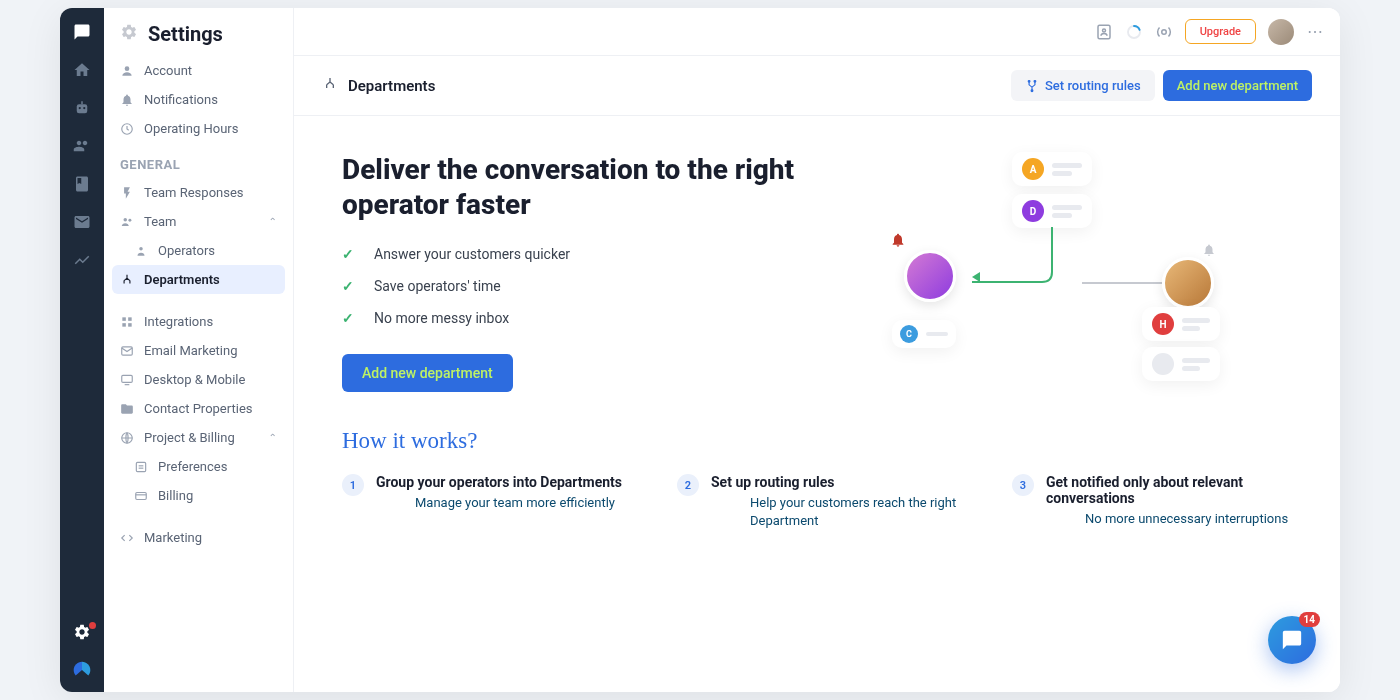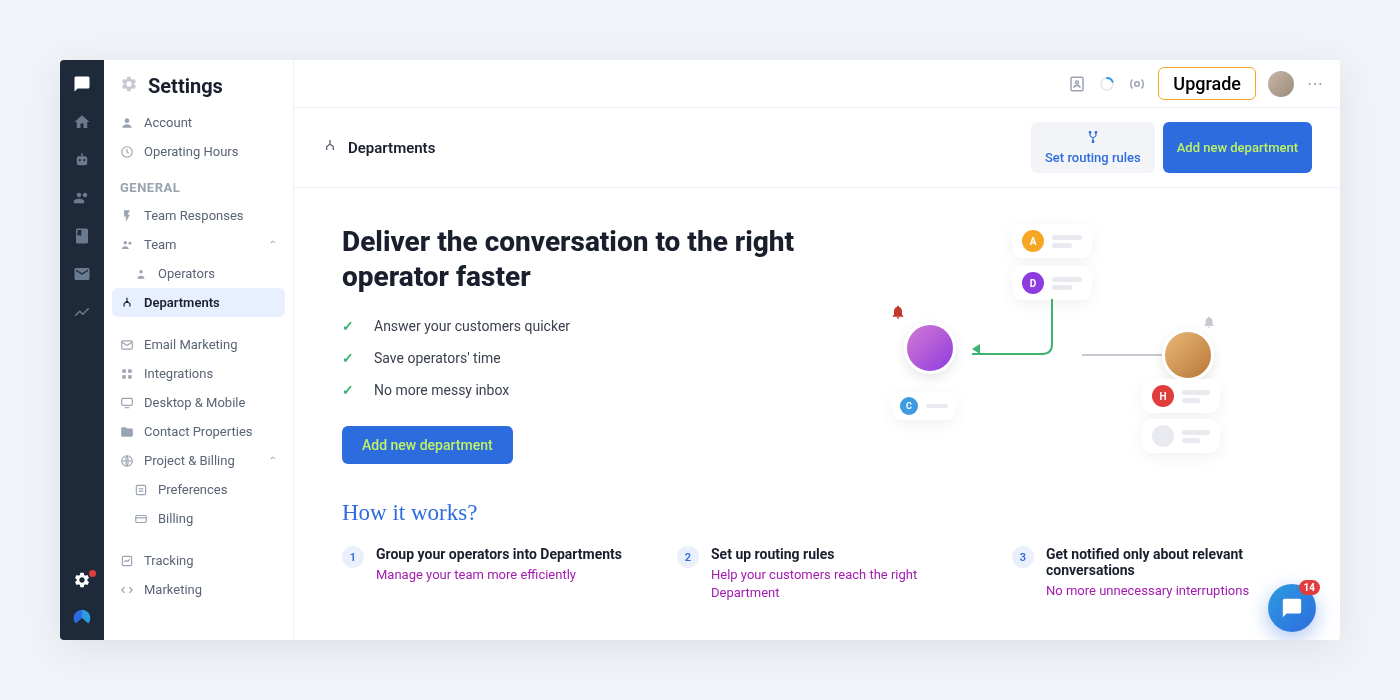--- a/index.html
+++ b/index.html
@@ -1,45 +1,45 @@
 <!DOCTYPE html>
 <html><head>
 <meta charset="utf-8">
 <style>
 * { margin:0; padding:0; box-sizing:border-box; font-family:-apple-system,BlinkMacSystemFont,"Segoe UI",Roboto,sans-serif; }
 body { background:#f0f3f7; width:1400px; height:700px; overflow:hidden; display:flex; align-items:center; justify-content:center; }
-.app-frame { width:1280px; height:580px; background:#fff; border-radius:4px; box-shadow:0 8px 40px rgba(0,0,0,0.08); display:flex; overflow:hidden; position:relative; }
+.app-frame { width:1280px; height:684px; background:#fff; border-radius:12px; box-shadow:0 8px 40px rgba(0,0,0,0.08); display:flex; overflow:hidden; position:relative; }
 .navbar { width:44px; background:#1e2a3a; display:flex; flex-direction:column; align-items:center; padding-top:14px; gap:18px; flex-shrink:0; position:relative;}
 .navbar .nav-icon { width:20px; height:20px; color:#6b7b8f; cursor:pointer; display:flex; align-items:center; justify-content:center; position:relative;}
 .navbar .nav-icon.active { color:#fff; }
 .navbar .spacer { flex:1; }
 .nav-red-dot { position:absolute; width:7px; height:7px; background:#e03e3e; border-radius:50%; top:0; right:-4px; }
 .sidebar { width:190px; background:#fff; border-right:1px solid #eef0f4; flex-shrink:0; overflow-y:auto; }
 .sidebar-header { display:flex; align-items:center; gap:10px; padding:14px 16px 10px; }
 .sidebar-header .gear-ic { color:#c6c9d0; }
 .sidebar-header h1 { font-size:20px; font-weight:700; color:#1a1f2e; }
 .side-item { display:flex; align-items:center; gap:10px; padding:7px 16px; font-size:13px; color:#5a6475; cursor:pointer; }
 .side-item.sub { padding-left:30px; }
 .side-item .item-icon { width:14px; height:14px; color:#9aa3b2; flex-shrink:0; }
 .side-item .chev { margin-left:auto; color:#9aa3b2; font-size:10px; }
 .side-item.active { background:#e8efff; color:#1a1f2e; font-weight:600; border-radius:6px; margin:0 8px; padding-left:8px; }
 .side-item.active .item-icon { color:#1a1f2e; }
 .side-section-label { font-size:13px; font-weight:700; color:#9aa3b2; letter-spacing:0.5px; padding:14px 16px 6px; }
 .side-divider { height:1px; background:transparent; margin:6px 0; }
 .content { flex:1; display:flex; flex-direction:column; background:#fbfcfd; overflow:hidden; }
 .topbar { height:48px; background:#fff; border-bottom:1px solid #eef0f4; display:flex; align-items:center; justify-content:flex-end; padding:0 16px; gap:12px; }
 .topbar .top-icon { width:18px; height:18px; color:#9aa3b2; cursor:pointer; }
-.upgrade-btn { border:1px solid #f5a623; color:#000000; background:#fff; padding:5px 14px; border-radius:6px; font-size:18px; font-weight:500; cursor:pointer; }
+.upgrade-btn { border:1px solid #f5a623; color:#ef4444; background:#fff; padding:5px 14px; border-radius:6px; font-size:11px; font-weight:500; cursor:pointer; }
 .avatar-sm { width:26px; height:26px; border-radius:50%; background:linear-gradient(135deg,#c7b8a8,#9b8a78); }
 .more-dot { width:18px; height:18px; display:flex; align-items:center; justify-content:center; color:#9aa3b2; cursor:pointer; }
 .page-header { display:flex; align-items:center; padding:14px 28px; border-bottom:1px solid #eef0f4; background:#fff;}
 .page-header .ph-icon { color:#5a6475; margin-right:10px; }
 .page-header h2 { font-size:15px; font-weight:600; color:#1a1f2e; }
 .page-header .ph-actions { margin-left:auto; display:flex; gap:8px; }
-.btn-secondary { background:#f3f4f7; color:#2d6cdf; border:none; padding:8px 14px; border-radius:6px; font-size:13px; font-weight:500; cursor:pointer; display:flex; align-items:center; gap:6px;flex-direction:column; }
+.btn-secondary { background:#f3f4f7; color:#2d6cdf; border:none; padding:8px 14px; border-radius:6px; font-size:13px; font-weight:500; cursor:pointer; display:flex; align-items:center; gap:6px; }
 .btn-primary { background:#2d6cdf; color:#bef264; border:none; padding:8px 14px; border-radius:6px; font-size:13px; font-weight:500; cursor:pointer; }
 .main-body { flex:1; overflow-y:auto; padding:36px 21px 20px 48px; background:#fff; }
 .hero-row { display:flex; gap:60px; }
 .hero-left { flex:0 0 460px; }
 .hero-left h3 { font-size:28px; font-weight:800; color:#1a1f2e; line-height:1.25; margin-bottom:24px; }
 .feature-list { list-style:none; margin:0 0 28px 0; }
 .feature-list li { display:flex; align-items:center; gap:14px; font-size:14px; color:#3a424f; margin-bottom:16px; }
 .check-ic { color:#3cb371; font-weight:bold; width:18px; }
 .hero-right { flex:1; position:relative; min-height:240px; }
 .illus-card { position:absolute; background:#fff; border-radius:10px; box-shadow:0 4px 16px rgba(0,0,0,0.06); display:flex; align-items:center; padding:6px 10px; gap:8px; }
@@ -48,22 +48,22 @@
 .illus-lines span { display:block; height:5px; border-radius:3px; background:#e8eaef; }
 .illus-avatar { width:52px; height:52px; border-radius:50%; position:absolute; border:3px solid #fff; box-shadow:0 4px 12px rgba(0,0,0,0.1);}
 .arrow-line { position:absolute; height:2px; background:#3cb371; }
 .arrow-line.gray { background:#c6c9d0; }
 .how-it-works { margin-top:36px; }
 .how-it-works h4 { font-family:"Comic Sans MS","Segoe Script",cursive; font-size:23px; color:#2d6cdf; font-weight:400; margin-bottom:20px; }
 .steps-row { display:flex; gap:28px; }
 .step-col { flex:1; display:flex; gap:12px; }
 .step-num { width:22px; height:22px; border-radius:50%; background:#eaf0fb; color:#2d6cdf; font-size:11px; font-weight:600; display:flex; align-items:center; justify-content:center; flex-shrink:0; }
 .step-col h5 { font-size:14px; font-weight:700; color:#1a1f2e; margin-bottom:4px; }
-.step-col p { font-size:13px; color:#a21caf; line-height:1.4; }
-.chat-fab { position:absolute; bottom:8px; right:24px; width:48px; height:48px; border-radius:50%; background:linear-gradient(135deg,#2d9cdf,#2d6cdf); display:flex; align-items:center; justify-content:center; cursor:pointer; box-shadow:0 6px 20px rgba(45,108,223,0.4); }
+.step-col p { font-size:13px; color:#0c4a6e; line-height:1.4;margin-left:39px; }
+.chat-fab { position:absolute; bottom:28px; right:24px; width:48px; height:48px; border-radius:50%; background:linear-gradient(135deg,#2d9cdf,#2d6cdf); display:flex; align-items:center; justify-content:center; cursor:pointer; box-shadow:0 6px 20px rgba(45,108,223,0.4); }
 .chat-fab svg { color:#fff; }
 .fab-badge { position:absolute; top:-4px; right:-4px; background:#e03e3e; color:#fff; font-size:10px; font-weight:700; border-radius:10px; padding:2px 5px; min-width:18px; text-align:center; }
 .bell-ic { position:absolute; color:#c0392b; }
 </style>
 </head>
 <body>
 
 <div class="app-frame">
 
   <div class="navbar">
@@ -129,20 +129,26 @@
     </div>
 
     <div class="side-item">
       <span class="item-icon"><svg width="14" height="14" viewBox="0 0 24 24" fill="currentColor">
             <circle cx="12" cy="8" r="4"></circle>
             <path d="M12 14c-4 0-8 2-8 6h16c0-4-4-6-8-6z"></path>
           </svg></span>
       <span>Account</span>
     </div>
     <div class="side-item">
+      <span class="item-icon"><svg width="14" height="14" viewBox="0 0 24 24" fill="currentColor">
+            <path d="M12 22c1.1 0 2-.9 2-2h-4c0 1.1.9 2 2 2zm6-6v-5c0-3.07-1.64-5.64-4.5-6.32V4c0-.83-.67-1.5-1.5-1.5s-1.5.67-1.5 1.5v.68C7.63 5.36 6 7.92 6 11v5l-2 2v1h16v-1l-2-2z"></path>
+          </svg></span>
+      <span>Notifications</span>
+    </div>
+    <div class="side-item">
       <span class="item-icon"><svg width="14" height="14" viewBox="0 0 24 24" fill="none" stroke="currentColor" stroke-width="2">
             <circle cx="12" cy="12" r="9"></circle>
             <polyline points="12,7 12,12 15,14"></polyline>
           </svg></span>
       <span>Operating Hours</span>
     </div>
 
     <div class="side-section-label">GENERAL</div>
 
     <div class="side-item">
@@ -167,38 +173,38 @@
           </svg></span>
       <span>Operators</span>
     </div>
     <div class="side-item sub active">
       <span class="item-icon"><svg width="14" height="14" viewBox="0 0 24 24" fill="none" stroke="currentColor" stroke-width="2">
             <path d="M12 3v6M12 9l-5 4M12 9l5 4M7 13v5M17 13v5"></path>
           </svg></span>
       <span>Departments</span>
     </div>
     <div class="side-divider"></div>
-    <div class="side-item">
-      <span class="item-icon"><svg width="14" height="14" viewBox="0 0 24 24" fill="none" stroke="currentColor" stroke-width="2">
-            <rect x="3" y="5" width="18" height="14" rx="2"></rect>
-            <polyline points="3,7 12,13 21,7"></polyline>
-          </svg></span>
-      <span>Email Marketing</span>
-    </div>
     <div class="side-item">
       <span class="item-icon"><svg width="14" height="14" viewBox="0 0 24 24" fill="currentColor">
             <rect x="4" y="4" width="6" height="6"></rect>
             <rect x="14" y="4" width="6" height="6"></rect>
             <rect x="4" y="14" width="6" height="6"></rect>
             <rect x="14" y="14" width="6" height="6"></rect>
           </svg></span>
       <span>Integrations</span>
     </div>
     <div class="side-item">
       <span class="item-icon"><svg width="14" height="14" viewBox="0 0 24 24" fill="none" stroke="currentColor" stroke-width="2">
+            <rect x="3" y="5" width="18" height="14" rx="2"></rect>
+            <polyline points="3,7 12,13 21,7"></polyline>
+          </svg></span>
+      <span>Email Marketing</span>
+    </div>
+    <div class="side-item">
+      <span class="item-icon"><svg width="14" height="14" viewBox="0 0 24 24" fill="none" stroke="currentColor" stroke-width="2">
             <rect x="3" y="4" width="18" height="12" rx="2"></rect>
             <line x1="8" y1="20" x2="16" y2="20"></line>
           </svg></span>
       <span>Desktop &amp; Mobile</span>
     </div>
     <div class="side-item">
       <span class="item-icon"><svg width="14" height="14" viewBox="0 0 24 24" fill="currentColor">
             <path d="M10 4H4c-1.1 0-2 .9-2 2v12c0 1.1.9 2 2 2h16c1.1 0 2-.9 2-2V8c0-1.1-.9-2-2-2h-8l-2-2z"></path>
           </svg></span>
       <span>Contact Properties</span>
@@ -220,27 +226,20 @@
       <span>Preferences</span>
     </div>
     <div class="side-item sub">
       <span class="item-icon"><svg width="14" height="14" viewBox="0 0 24 24" fill="none" stroke="currentColor" stroke-width="2">
             <rect x="3" y="6" width="18" height="12" rx="2"></rect>
             <line x1="3" y1="10" x2="21" y2="10"></line>
           </svg></span>
       <span>Billing</span>
     </div>
     <div class="side-divider"></div>
-    <div class="side-item">
-      <span class="item-icon"><svg width="14" height="14" viewBox="0 0 24 24" fill="none" stroke="currentColor" stroke-width="2">
-            <rect x="4" y="4" width="16" height="16" rx="2"></rect>
-            <polyline points="7,14 10,11 13,13 17,9"></polyline>
-          </svg></span>
-      <span>Tracking</span>
-    </div>
     <div class="side-item">
       <span class="item-icon"><svg width="14" height="14" viewBox="0 0 24 24" fill="none" stroke="currentColor" stroke-width="2">
             <polyline points="8,7 3,12 8,17"></polyline>
             <polyline points="16,7 21,12 16,17"></polyline>
           </svg></span>
       <span>Marketing</span>
     </div>
   </div>
 
   <div class="content">

